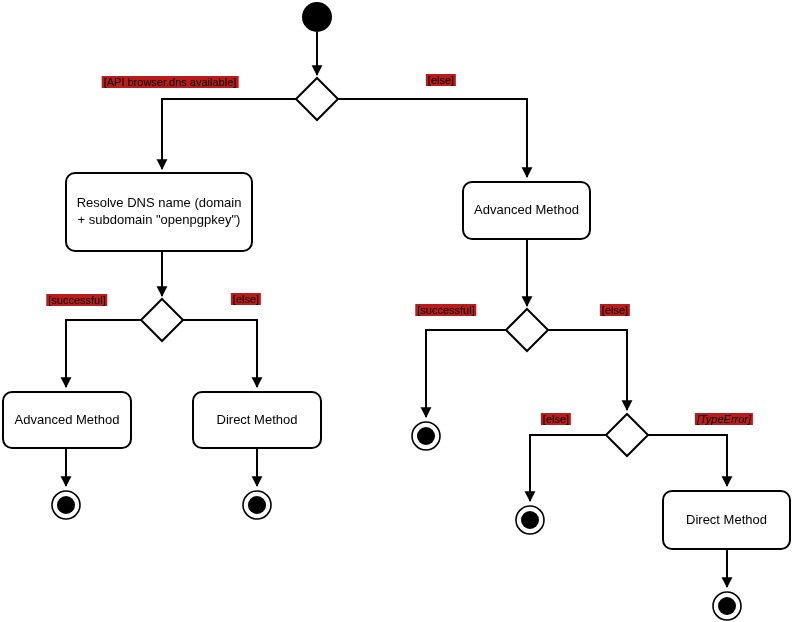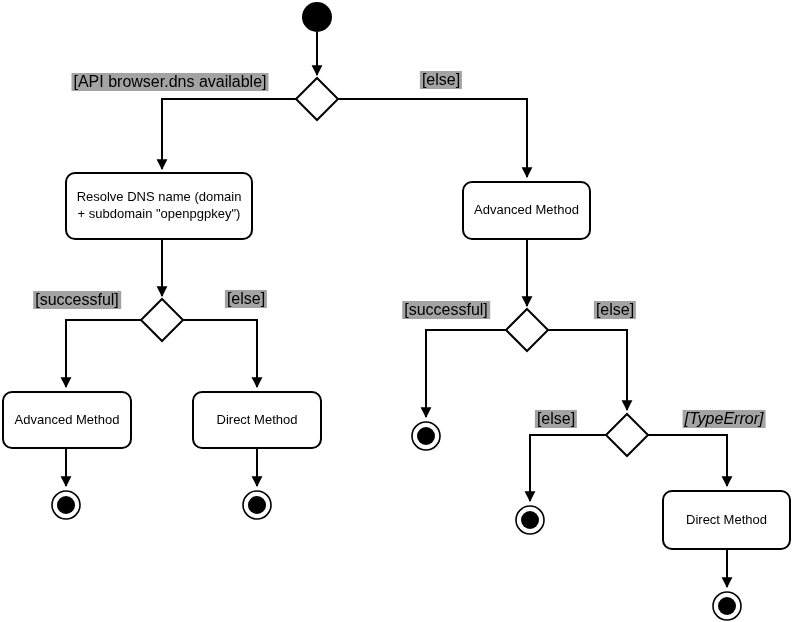--- a/index.html
+++ b/index.html
@@ -32,23 +32,23 @@
     align-items: center;
     justify-content: center;
     text-align: center;
     font-size: 13px;
     line-height: 1.3;
     padding: 4px 8px;
   }
   .edge-label {
     position: absolute;
     transform: translate(-50%, -50%);
-    font-size: 16px;
+    font-size: 11px;
     white-space: nowrap;
-    background: #a3a3a3;
+    background: #b91c1c;
     padding: 0 2px;
   }
 </style>
 </head>
 <body>
 
 <div class="canvas">
 
   <svg class="wires" viewBox="0 0 792 622">
     <defs>
@@ -94,21 +94,21 @@
     <g>
       <circle class="final-outer" cx="530" cy="520" r="14"></circle>
       <circle class="final-inner" cx="530" cy="520" r="9"></circle>
     </g>
     <g>
       <circle class="final-outer" cx="727" cy="606" r="14"></circle>
       <circle class="final-inner" cx="727" cy="606" r="9"></circle>
     </g>
   </svg>
 
-  <div class="activity" style="left:65px; top:172px; width:188px; height:68px;">Resolve DNS name (domain + subdomain "openpgpkey")</div>
+  <div class="activity" style="left:65px; top:172px; width:188px; height:80px;">Resolve DNS name (domain + subdomain "openpgpkey")</div>
 
   <div class="activity" style="left:2px; top:391px; width:130px; height:58px;">Advanced Method</div>
 
   <div class="activity" style="left:192px; top:391px; width:130px; height:58px;">Direct Method</div>
 
   <div class="activity" style="left:462px; top:181px; width:129px; height:59px;">Advanced Method</div>
 
   <div class="activity" style="left:662px; top:490px; width:129px; height:60px;">Direct Method</div>
 
   <div class="edge-label" style="left:170px; top:82px;">[API browser.dns available]</div>

